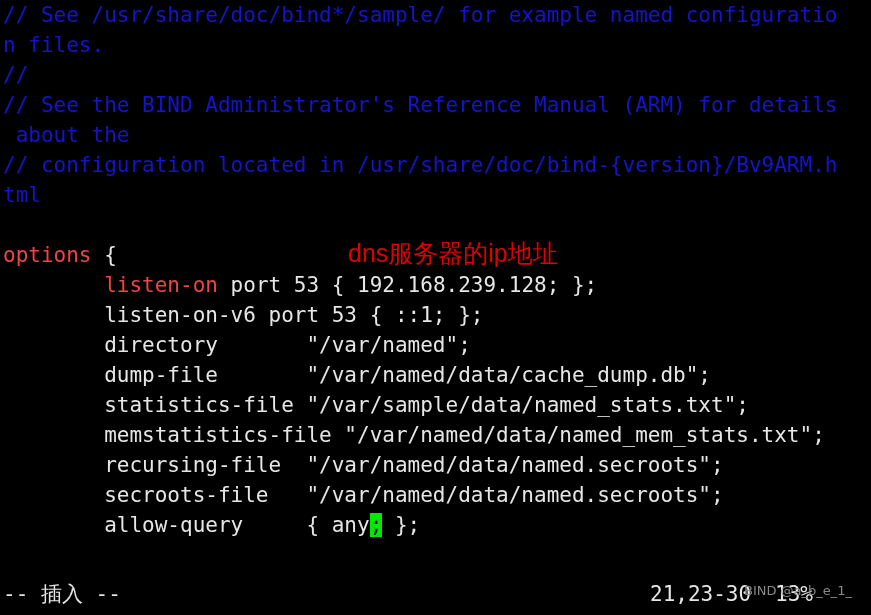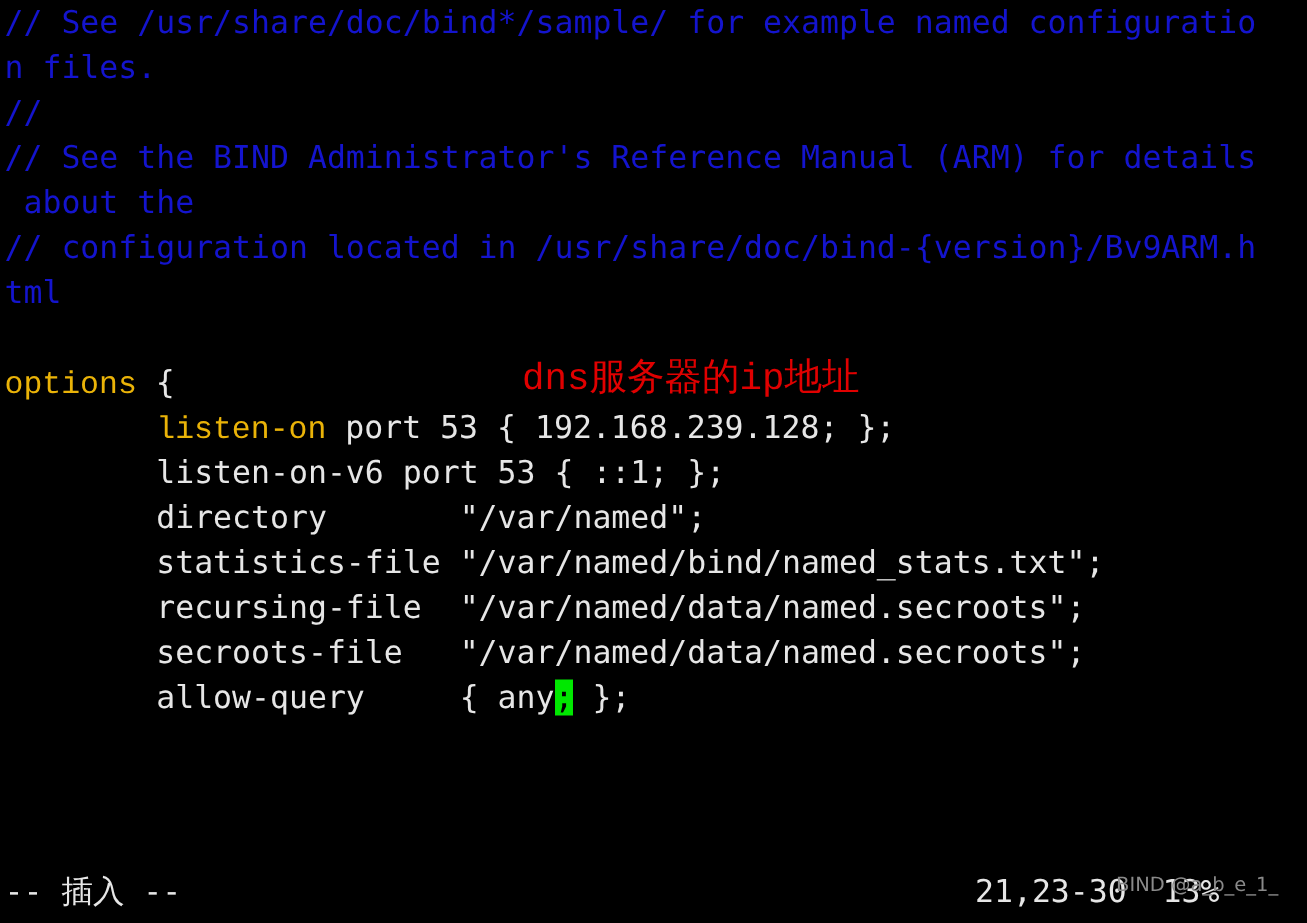--- a/index.html
+++ b/index.html
@@ -29,21 +29,21 @@
   .line {
     height: 30px;
     line-height: 30px;
     font-size: 21px;
     letter-spacing: 0px;
     white-space: pre;
     color: #d8d8d8;
     padding-left: 3px;
   }
   .cmt     { color: #1414cd; }
-  .kw      { color: #eab308; font-family: Liberation Mono, monospace; }
+  .kw      { color: #ef4444; }
   .plain   { color: #e6e6e6; }
   .cursor  {
     background: #00e800;
     color: #000000;
   }
   
   .statusline {
     position: absolute;
     left: 0;
     bottom: 6px;
@@ -68,21 +68,21 @@
   }
   .status-pct {
     position: absolute;
     left: 775px;
     top: 0;
   }
   
   .annot {
     position: absolute;
     color: #e00000;
-    font-family: Liberation Mono, monospace;
+    font-family: Liberation Sans, sans-serif;
     font-size: 25px;
     line-height: 30px;
     white-space: pre;
     font-weight: 400;
   }
   #annot-ip {
     left: 348px;
     top: 238px;
   }
   #annot-allow {
@@ -117,21 +117,23 @@
     <div class="line"><span class="cmt">tml</span></div>
 
     <div class="line"><span></span></div>
 
     <div class="line"><span class="kw">options</span><span class="plain"> {</span></div>
 
     <div class="line"><span class="plain">        </span><span class="kw">listen-on</span><span class="plain"> port 53 { 192.168.239.128; };</span></div>
 
     <div class="line"><span class="plain">        listen-on-v6 port 53 { ::1; };</span></div>
     <div class="line"><span class="plain">        directory       "/var/named";</span></div>
-    <div class="line"><span class="plain">        statistics-file "/var/named/bind/named_stats.txt";</span></div>
+    <div class="line"><span class="plain">        dump-file       "/var/named/data/cache_dump.db";</span></div>
+    <div class="line"><span class="plain">        statistics-file "/var/sample/data/named_stats.txt";</span></div>
+    <div class="line"><span class="plain">        memstatistics-file "/var/named/data/named_mem_stats.txt";</span></div>
     <div class="line"><span class="plain">        recursing-file  "/var/named/data/named.secroots";</span></div>
     <div class="line"><span class="plain">        secroots-file   "/var/named/data/named.secroots";</span></div>
 
     <div class="line"><span class="plain">        allow-query     { any</span><span class="cursor">;</span><span class="plain"> };</span></div>
 
   </div>
 
   <div class="annot" id="annot-ip">dns服务器的ip地址</div>
 
   <div class="annot" id="annot-allow"><br></div>

